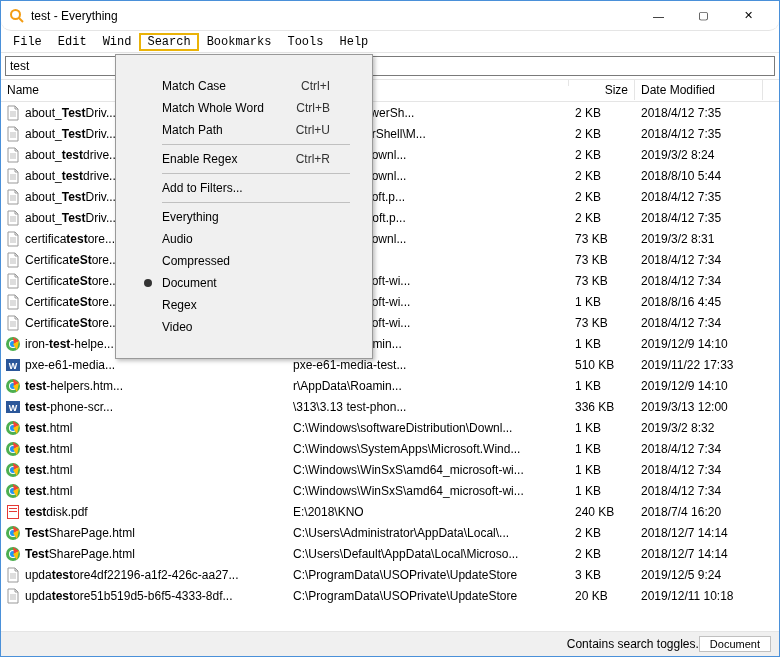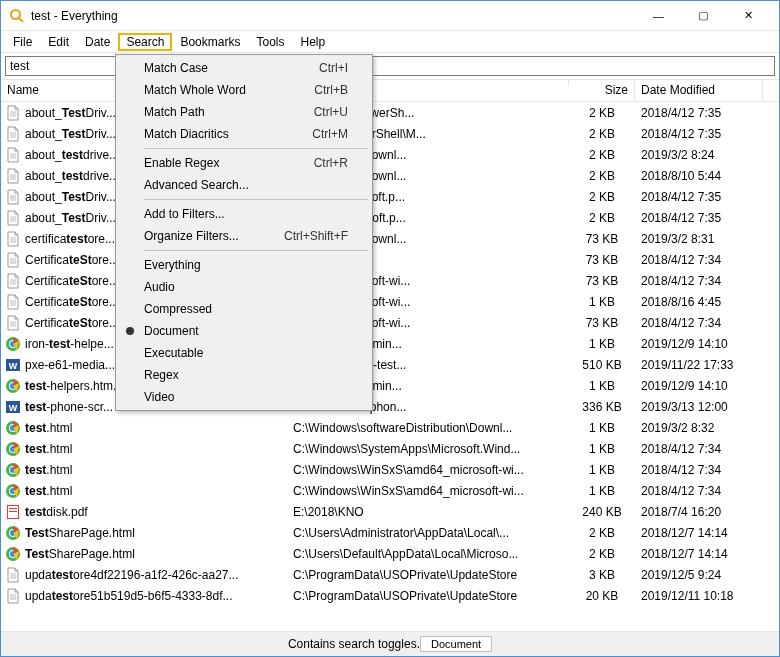--- a/index.html
+++ b/index.html
@@ -1,44 +1,44 @@
 <!DOCTYPE html>
 <html><head>
 <meta charset="utf-8">
 <style>
 * { box-sizing: border-box; margin: 0; padding: 0; }
 body { font-family: "Segoe UI", Tahoma, sans-serif; font-size: 12px; background: #fff; color: #000; width: 780px; height: 657px; overflow: hidden; display: flex; flex-direction: column; border: 1px solid #4a90d9; }
-.titlebar { height: 30px; background: #fff; display: flex; align-items: center; padding: 0 8px; border-bottom: 1px solid #e5e5e5; }
+.titlebar { height: 30px; background: #fff; display: flex; align-items: center; padding: 0 8px; border-bottom: 1px solid #e5e5e5; border-radius: 10px; }
 .titlebar .icon { width: 16px; height: 16px; margin-right: 6px; }
 .titlebar .title { flex: 1; font-size: 12px; }
 .winbtns { display: flex; gap: 0; }
 .winbtn { width: 45px; height: 30px; display: flex; align-items: center; justify-content: center; font-size: 11px; }
-.menubar { height: 22px; display: flex; align-items: center; padding: 0 4px; background: #fff; border-bottom: 1px solid #e5e5e5; font-size: 12px; }
+.menubar { height: 22px; display: flex; align-items: center; padding: 0 4px; background: #fff; border-bottom: 1px solid #e5e5e5; font-size: 12px; font-family: Liberation Mono, monospace; }
 .menu-item { padding: 2px 8px; cursor: default; }
 .menu-item.hl { border: 2px solid #eab308; padding: 0px 6px; }
 .searchbar { padding: 3px 4px; border-bottom: 1px solid #e5e5e5; }
 .searchbar input { width: 100%; font-size: 12px; padding: 2px 4px; border: 1px solid #7a7a7a; outline: none; font-family: inherit; }
 .headers { height: 22px; display: flex; align-items: flex-start; border-bottom: 1px solid #e5e5e5; font-size: 12px; color: #000; background: #fff; padding-right: 16px; }
 .headers div { padding: 3px 6px; border-right: 1px solid #e5e5e5; }
 .col-name { flex: 0 0 288px; }
 .col-path { flex: 1 1 auto; }
 .col-size { flex: 0 0 66px; text-align: right; }
 .col-date { flex: 0 0 128px; }
 .filelist { flex: 1; overflow-y: auto; position: relative; }
 .row { display: flex; align-items: center; height: 21px; font-size: 12px; padding-right: 16px; }
 .row .name { flex: 0 0 288px; padding: 0 4px; display: flex; align-items: center; overflow: hidden; white-space: nowrap; text-overflow: ellipsis; }
 .row .name .fname { overflow: hidden; white-space: nowrap; text-overflow: ellipsis; }
 .row .path { flex: 1 1 auto; padding: 0 4px; overflow: hidden; white-space: nowrap; text-overflow: ellipsis; }
-.row .size { flex: 0 0 66px; padding: 0 6px; text-align: center; }
+.row .size { flex: 0 0 66px; padding: 0 6px; text-align: left; }
 .row .date { flex: 0 0 128px; padding: 0 6px; }
 .ficon { width: 16px; height: 16px; margin-right: 4px; flex-shrink: 0; }
 .hl-text { font-weight: 700; }
-.statusbar { height: 24px; border-top: 1px solid #e5e5e5; display: flex; align-items: center; padding: 12px 8px; font-size: 12px; background: #f0f0f0; justify-content: center; }
+.statusbar { height: 24px; border-top: 1px solid #e5e5e5; display: flex; align-items: center; padding: 12px 8px; font-size: 12px; background: #f0f0f0; justify-content: flex-end; }
 .status-right { border: 1px solid #c0c0c0; padding: 1px 10px; background: #fff; font-size: 11px; }
-.dropdown { position: absolute; top: 54px; left: 115px; width: 258px; background: #f0f0f0; border: 1px solid #999; box-shadow: 2px 2px 4px rgba(0,0,0,0.25); padding: 2px; z-index: 100; }
+.dropdown { position: absolute; top: 54px; left: 115px; width: 258px; background: #f0f0f0; border: 1px solid #999; box-shadow: 2px 2px 4px rgba(0,0,0,0.25); padding: 20px; z-index: 100; }
 .dd-item { display: flex; align-items: center; height: 22px; padding: 0 22px 0 26px; font-size: 12px; position: relative; }
 .dd-shortcut { margin-left: auto; color: #333; }
 .dd-sep { height: 1px; background: #c0c0c0; margin: 3px 2px 3px 26px; }
 .dd-bullet { position: absolute; left: 8px; width: 8px; height: 8px; border-radius: 50%; background: #333; }
 </style>
 </head>
 <body>
 
 <div class="titlebar">
   <svg class="icon" viewBox="0 0 16 16">
@@ -49,21 +49,21 @@
   <div class="winbtns">
     <div class="winbtn">—</div>
     <div class="winbtn">▢</div>
     <div class="winbtn">✕</div>
   </div>
 </div>
 
 <div class="menubar" id="menubar">
     <div class="menu-item">File</div>
     <div class="menu-item">Edit</div>
-    <div class="menu-item">Date</div>
+    <div class="menu-item">Wind</div>
     <div class="menu-item hl">Search</div>
     <div class="menu-item">Bookmarks</div>
     <div class="menu-item">Tools</div>
     <div class="menu-item">Help</div>
   </div>
 
 <div class="searchbar">
   <input type="text" value="test" style="">
 </div>
 
@@ -436,56 +436,42 @@
       <span class="dd-shortcut">Ctrl+I</span>
     </div>
     <div class="dd-item">
       <span>Match Whole Word</span>
       <span class="dd-shortcut">Ctrl+B</span>
     </div>
     <div class="dd-item">
       <span>Match Path</span>
       <span class="dd-shortcut">Ctrl+U</span>
     </div>
-    <div class="dd-item">
-      <span>Match Diacritics</span>
-      <span class="dd-shortcut">Ctrl+M</span>
-    </div>
     <div class="dd-sep"></div>
     <div class="dd-item">
       <span>Enable Regex</span>
       <span class="dd-shortcut">Ctrl+R</span>
     </div>
-    <div class="dd-item">
-      <span>Advanced Search...</span>
-    </div>
     <div class="dd-sep"></div>
     <div class="dd-item">
       <span>Add to Filters...</span>
-    </div>
-    <div class="dd-item">
-      <span>Organize Filters...</span>
-      <span class="dd-shortcut">Ctrl+Shift+F</span>
     </div>
     <div class="dd-sep"></div>
     <div class="dd-item">
       <span>Everything</span>
     </div>
     <div class="dd-item">
       <span>Audio</span>
     </div>
     <div class="dd-item">
       <span>Compressed</span>
     </div>
     <div class="dd-item">
       <span class="dd-bullet"></span>
       <span>Document</span>
-    </div>
-    <div class="dd-item">
-      <span>Executable</span>
     </div>
     <div class="dd-item">
       <span>Regex</span>
     </div>
     <div class="dd-item">
       <span>Video</span>
     </div>
   </div>
 
 <div class="statusbar">

